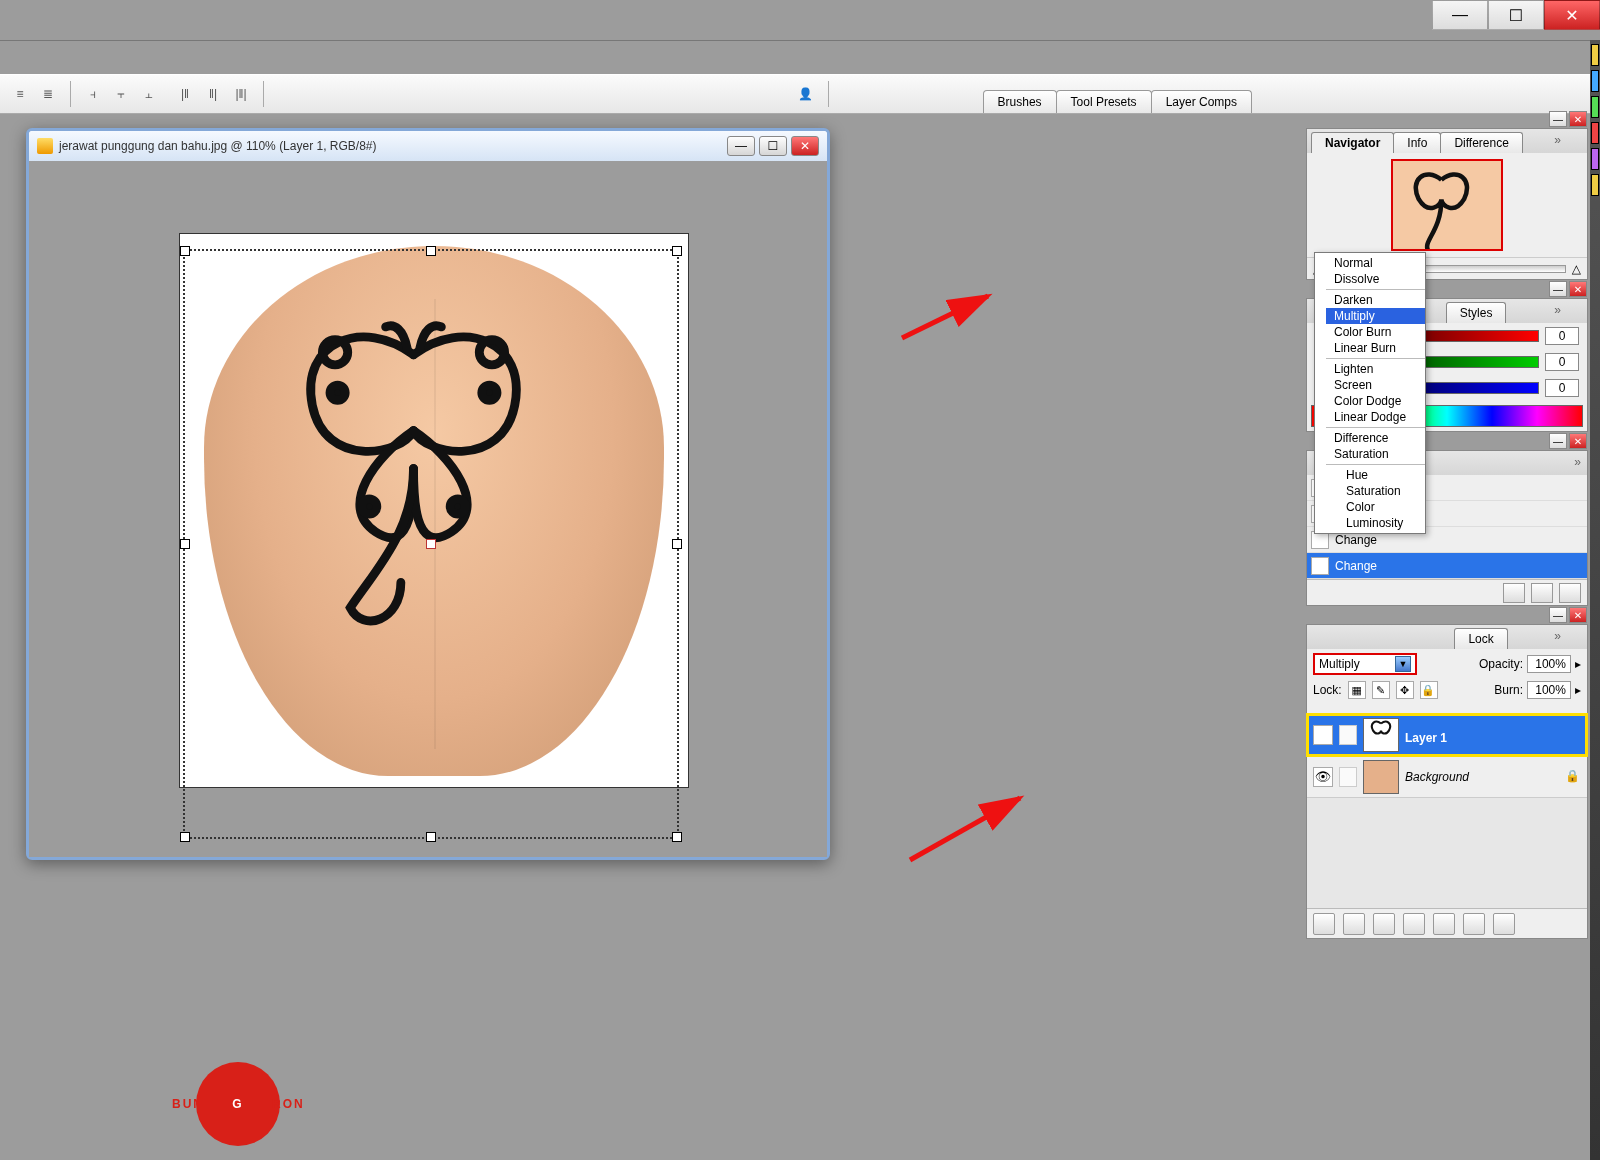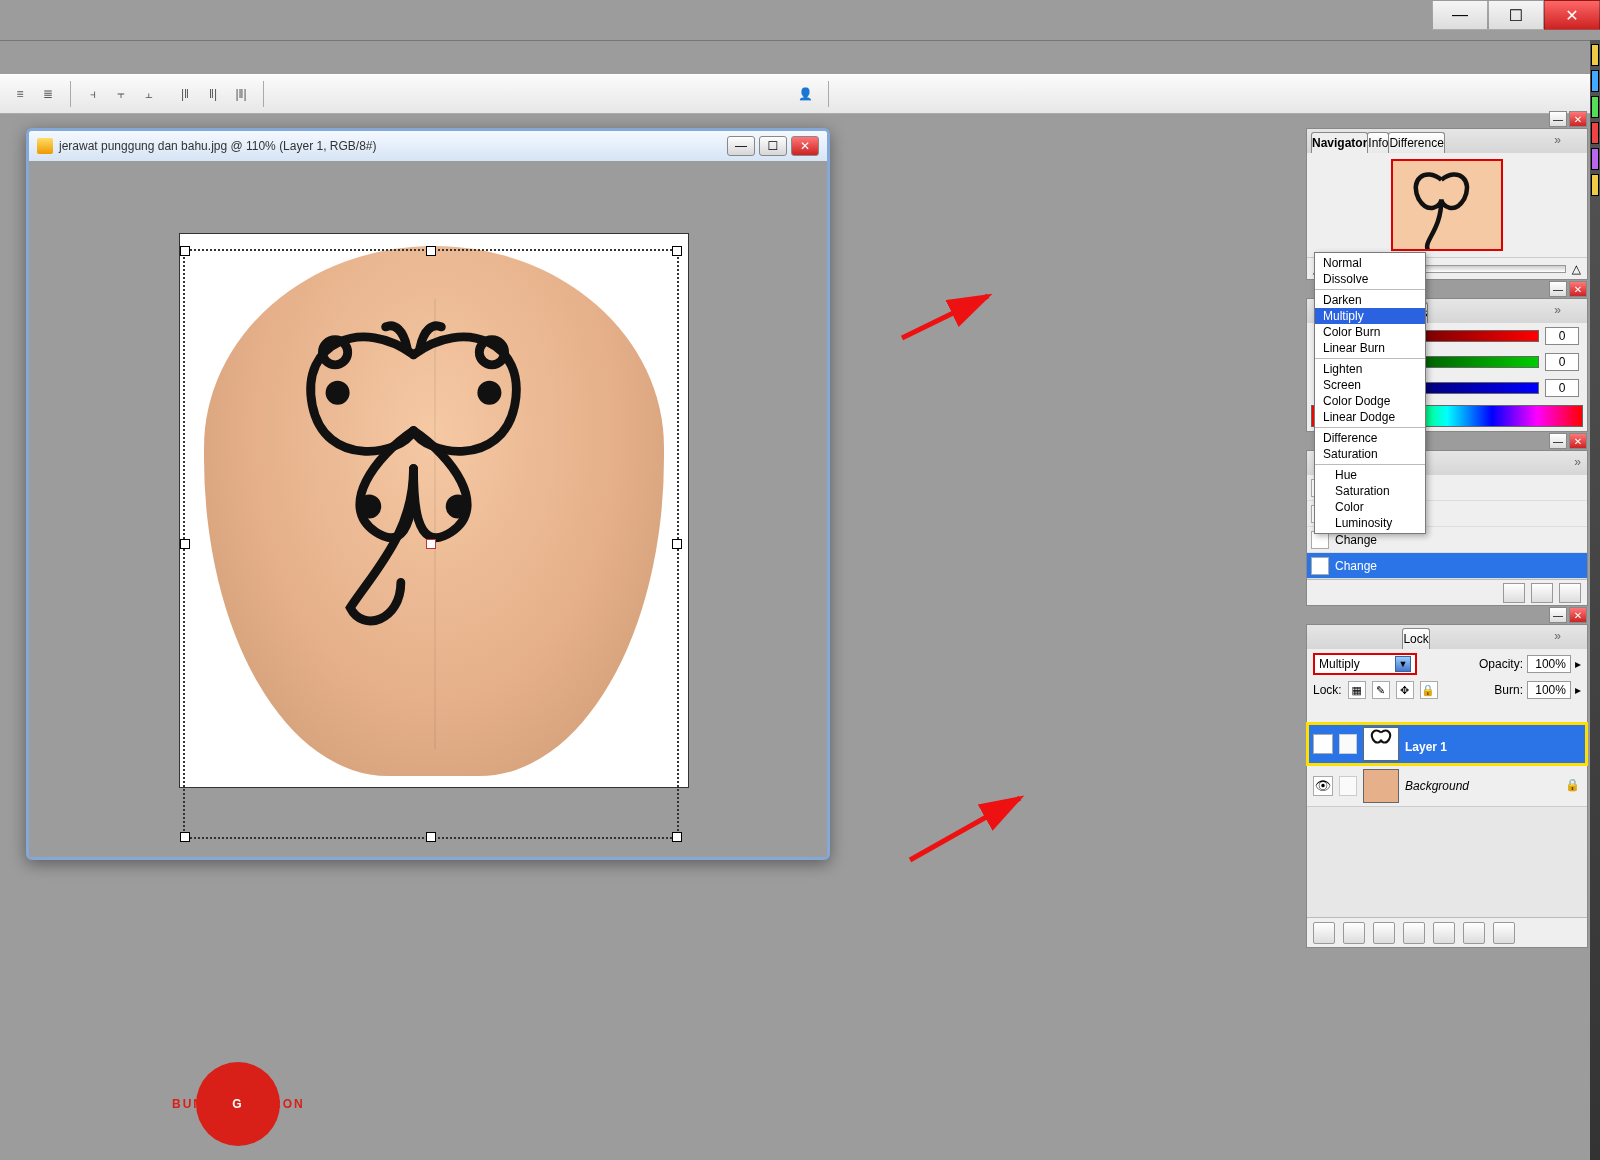--- a/index.html
+++ b/index.html
@@ -60,21 +60,21 @@
   .watermark {
     position:absolute; left:172px; bottom:14px; font-family: Arial Black, Arial; font-weight:900; font-size:68px; letter-spacing:2px; color:#d82018; display:flex; align-items:center;
   }
   .watermark .circle { display:inline-flex; width:84px; height:84px; background:#d82018; border-radius:50%; align-items:center; justify-content:center; color:#fff; margin:0 -8px;}
   .watermark span{line-height:1;}
 
   
   .dock { position:absolute; right:12px; top:128px; width:282px; bottom:14px; }
   .panel { background:#efefef; border:1px solid #888; margin-bottom:4px; position:relative; }
   .panel-title-row { height:24px; background:linear-gradient(#e6e6e6,#d6d6d6); display:flex; align-items:flex-end; padding-left:4px;}
-  .ptab { background:linear-gradient(#fff,#e8e8e8); border:1px solid #888; border-bottom:none; padding:3px 0; border-radius:3px 3px 0 0; margin-right:-1px;}
+  .ptab { background:linear-gradient(#fff,#e8e8e8); border:1px solid #888; border-bottom:none; padding:3px 13px; border-radius:3px 3px 0 0; margin-right:-1px;}
   .ptab.active{background:#efefef; font-weight:bold;}
   .panel .chev { position:absolute; top:4px; right:26px; color:#666;}
   .panel .mini-controls { position:absolute; top:-18px; right:0; display:flex; gap:2px;}
   .mini-controls div{width:18px;height:16px;border:1px solid #888;background:linear-gradient(#fff,#ddd);font-size:10px;display:flex;align-items:center;justify-content:center;}
   .mini-controls .red{background:linear-gradient(#f77,#c22);color:#fff;}
 
   .nav-thumb { width:112px; height:92px; border:2px solid #d00; margin:6px auto; background:#f5c9a4; position:relative; overflow:hidden;}
   .nav-thumb .mini-tat { position:absolute; left:15%; top:10%; width:60%; height:70%; }
   .nav-row { height:22px; border-top:1px solid #ccc; display:flex; align-items:center; padding:0 6px; gap:6px;}
   .nav-row .slider{flex:1;height:8px;background:linear-gradient(#ccc,#fff);border:1px solid #999;position:relative;}
@@ -95,21 +95,21 @@
   .hist-item.sel{background:#2a74e8;color:#fff;}
   .panel-footer{height:26px;border-top:1px solid #bbb;display:flex;align-items:center;justify-content:flex-end;gap:6px;padding:0 6px;}
   .panel-footer .fbtn{width:22px;height:20px;border:1px solid #999;background:linear-gradient(#fff,#ddd);}
 
   
   .layers-opts{display:flex;align-items:center;gap:6px;padding:4px 6px;}
   .blend-select{width:104px;height:22px;border:2px solid #d00;background:#fff;display:flex;align-items:center;justify-content:space-between;padding:0 4px;}
   .blend-select .dd{width:16px;height:16px;background:linear-gradient(#9cf,#47c);border:1px solid #369;display:flex;align-items:center;justify-content:center;font-size:9px;}
   .opacity-box{display:flex;align-items:center;gap:4px;margin-left:auto;}
   .val-field{border:1px solid #999;background:#fff;padding:1px 4px;width:44px;text-align:right;}
-  .lock-row{display:flex;align-items:center;gap:6px;padding:2px 6px 23px;}
+  .lock-row{display:flex;align-items:center;gap:6px;padding:2px 6px 14px;}
   .lock-row .li{width:18px;height:18px;border:1px solid #aaa;background:#fff;display:flex;align-items:center;justify-content:center;font-size:11px;}
   .layer-list{border-top:1px solid #bbb;}
   .layer-row{display:flex;align-items:center;height:42px;border-bottom:1px solid #ccc;gap:6px;padding:0 6px;position:relative;}
   .layer-row .vis{width:20px;height:20px;border:1px solid #aaa;background:#fff;display:flex;align-items:center;justify-content:center;font-size:13px;}
   .layer-row .link{width:18px;height:20px;border:1px solid #ccc;background:#fafafa;}
   .layer-row .thumb{width:36px;height:34px;border:1px solid #666;background:#fff;display:flex;align-items:center;justify-content:center;overflow:hidden;}
   .layer-row .thumb.skin-t{background:#e5b08a;}
   .layer-row .name{flex:1;}
   .layer-row.sel{background:#2a74e8;color:#fff;}
   .layer-row.sel .name{font-weight:bold;margin-top:6px;}
@@ -117,20 +117,21 @@
   .layer-row .lockico{width:16px;height:16px;color:#555;}
 
   .layers-footer{height:30px;border-top:1px solid #bbb;display:flex;align-items:center;gap:8px;padding:0 6px;}
   .layers-footer .fb{width:22px;height:22px;border:1px solid #999;background:linear-gradient(#fff,#ddd);border-radius:2px;}
 
   
   .blend-dropdown{
     position:absolute; right:174px; top:252px; width:112px;
     background:#fff; border:1px solid #7a7a7a; box-shadow:2px 2px 6px rgba(0,0,0,.3);
     z-index:50;
+    padding-left:11px;
   }
   .blend-dropdown .grp{border-bottom:1px solid #bbb;padding:2px 0;}
   .blend-dropdown .grp:last-child{border-bottom:none;margin-left:12px;}
   .blend-dropdown .opt{padding:1px 8px;white-space:nowrap;cursor:default;}
   .blend-dropdown .opt.sel{background:#2a62e0;color:#fff;}
 
   
   .arrow{position:absolute;z-index:60;pointer-events:none;}
   .arrow svg{overflow:visible;}
 
@@ -175,20 +176,25 @@
   </div>
   <div class="tb-group" style="margin-left:8px;">
     <div class="tb-icon">|‖</div>
     <div class="tb-icon">‖|</div>
     <div class="tb-icon">|‖|</div>
   </div>
   <div class="sep"></div>
 
   <div style="margin-left:520px" class="tb-icon">👤</div>
   <div class="sep"></div>
+  <div class="tab-well">
+    <div class="ps-tab">Brushes</div>
+    <div class="ps-tab">Tool Presets</div>
+    <div class="ps-tab">Layer Comps</div>
+  </div>
 </div>
 
 <div class="doc-window">
   <div class="doc-titlebar">
     <div class="doc-icon"></div>
     <div class="title">jerawat punggung dan bahu.jpg @ 110% (Layer 1, RGB/8#)</div>
     <div class="win-controls">
       <div class="win-btn">—</div>
       <div class="win-btn">☐</div>
       <div class="win-btn red">✕</div>

